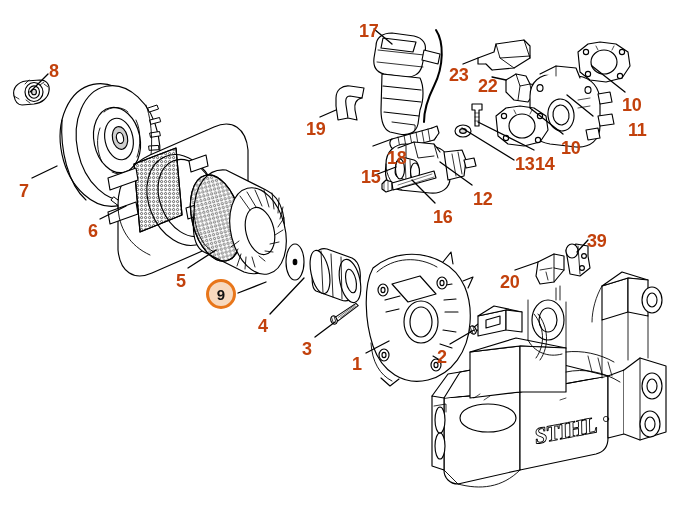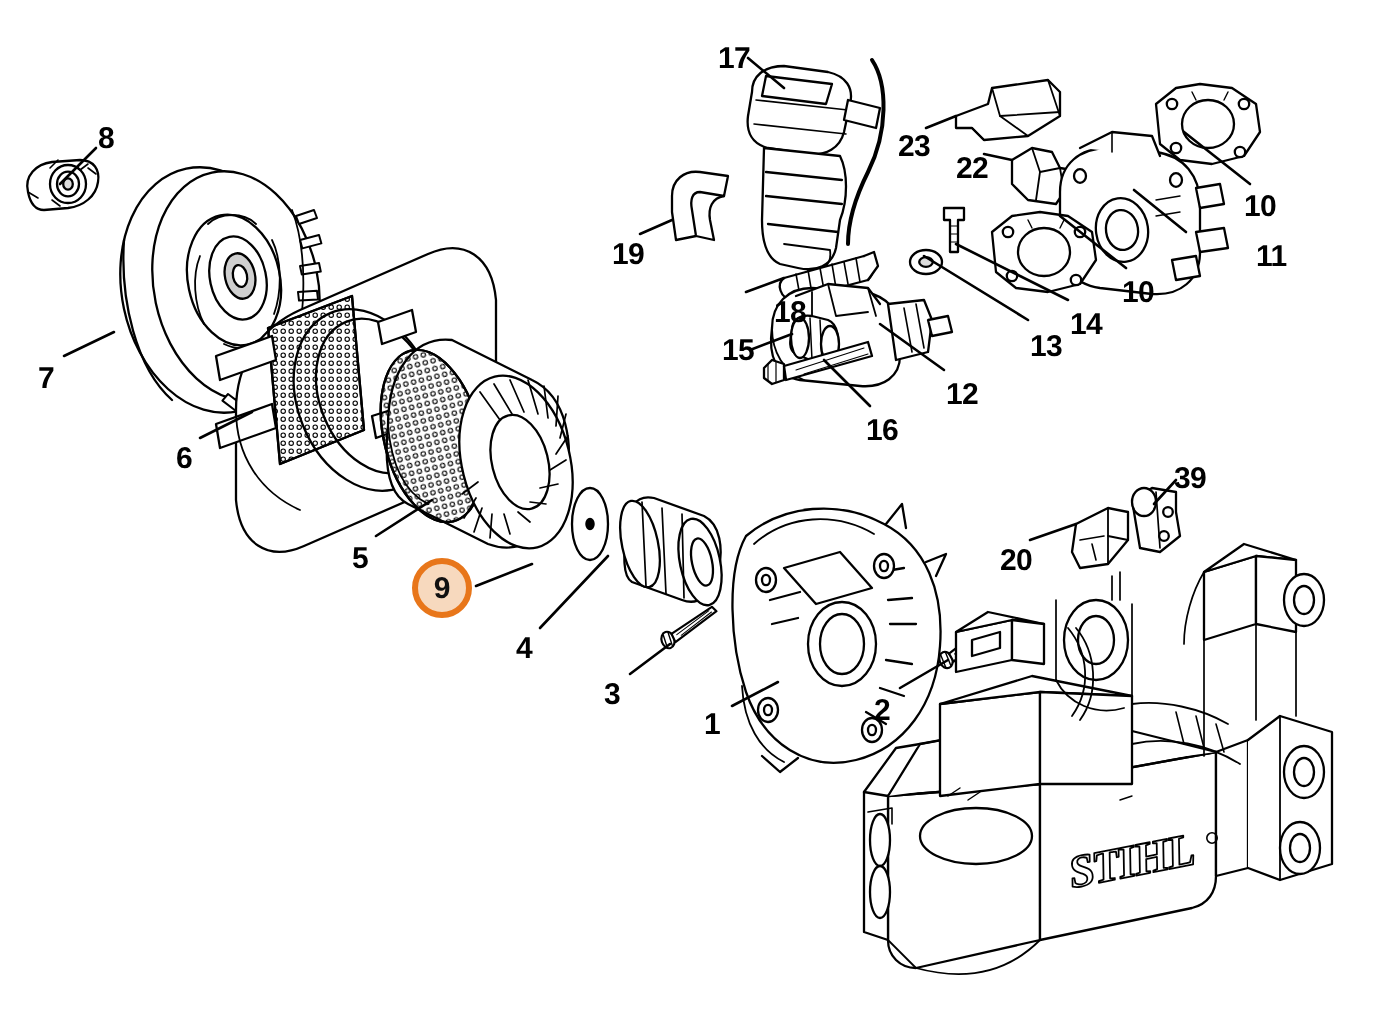--- a/index.html
+++ b/index.html
@@ -1,20 +1,20 @@
 <!DOCTYPE html>
 <html><head>
 <meta charset="utf-8">
 <style>
   html,body{margin:0;padding:0;background:#ffffff;}
   body{width:691px;height:516px;position:relative;overflow:hidden;
        font-family:"Liberation Sans",sans-serif;}
   #stage{position:absolute;left:0;top:0;width:691px;height:516px;}
   #art{position:absolute;left:0;top:0;}
-  .callout{position:absolute;font-weight:bold;font-size:15px;color:#000000;
+  .callout{position:absolute;font-weight:bold;font-size:18px;color:#c2410c;
            line-height:1;letter-spacing:-0.3px;white-space:nowrap;}
   .hl{position:absolute;width:30px;height:30px;border-radius:50%;
       display:flex;align-items:center;justify-content:center;
       font-weight:bold;font-size:15px;color:#111;box-sizing:border-box;}
 </style>
 </head>
 <body>
 
 <div id="stage">
 
@@ -424,21 +424,21 @@
       <div class="callout" style="left: 258px; top: 317px;">4</div>
       <div class="callout" style="left: 176px; top: 272px;">5</div>
       <div class="callout" style="left: 88px; top: 222px;">6</div>
       <div class="callout" style="left: 19px; top: 182px;">7</div>
       <div class="callout" style="left: 49px; top: 62px;">8</div>
       <div class="hl" style="left: 206px; top: 279px; background: rgb(247, 217, 190); border: 3px solid rgb(232, 118, 26);">9</div>
       <div class="callout" style="left: 622px; top: 96px;">10</div>
       <div class="callout" style="left: 561px; top: 139px;">10</div>
       <div class="callout" style="left: 592px; top: 121px; margin-left: 36px;">11</div>
       <div class="callout" style="left: 473px; top: 190px;">12</div>
-      <div class="callout" style="left: 515px; top: 166px;">13</div>
+      <div class="callout" style="left: 515px; top: 155px;">13</div>
       <div class="callout" style="left: 535px; top: 155px; text-align: right;">14</div>
       <div class="callout" style="left: 361px; top: 168px;">15</div>
       <div class="callout" style="left: 433px; top: 208px;">16</div>
       <div class="callout" style="left: 359px; top: 22px;">17</div>
       <div class="callout" style="left: 359px; top: 149px; margin-left: 28px;">18</div>
       <div class="callout" style="left: 306px; top: 120px;">19</div>
       <div class="callout" style="left: 500px; top: 273px;">20</div>
       <div class="callout" style="left: 587px; top: 232px;">39</div>
       <div class="callout" style="left: 478px; top: 77px;">22</div>
       <div class="callout" style="left: 449px; top: 66px;">23</div>

